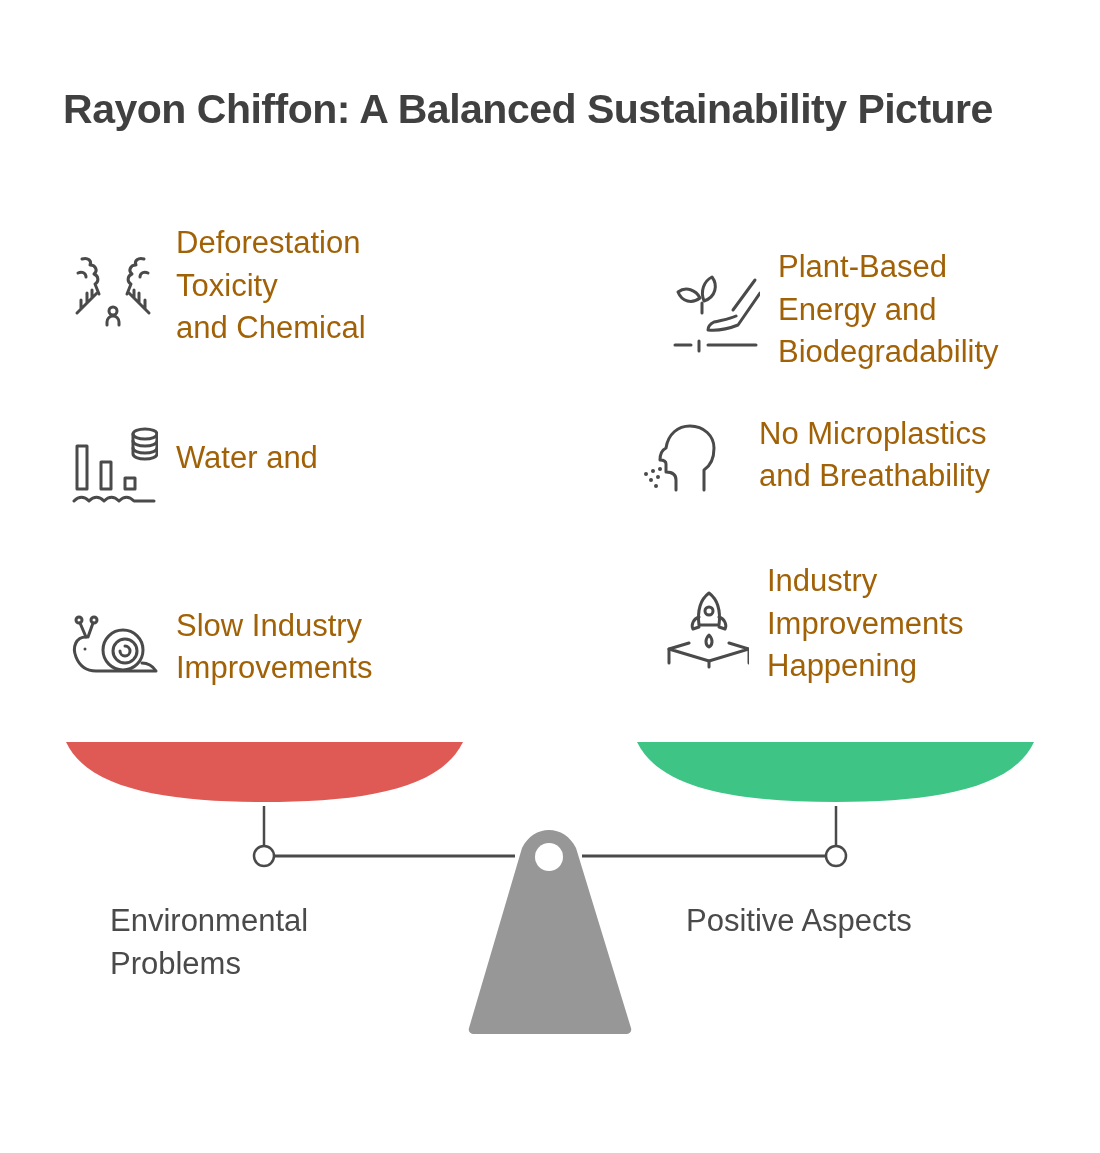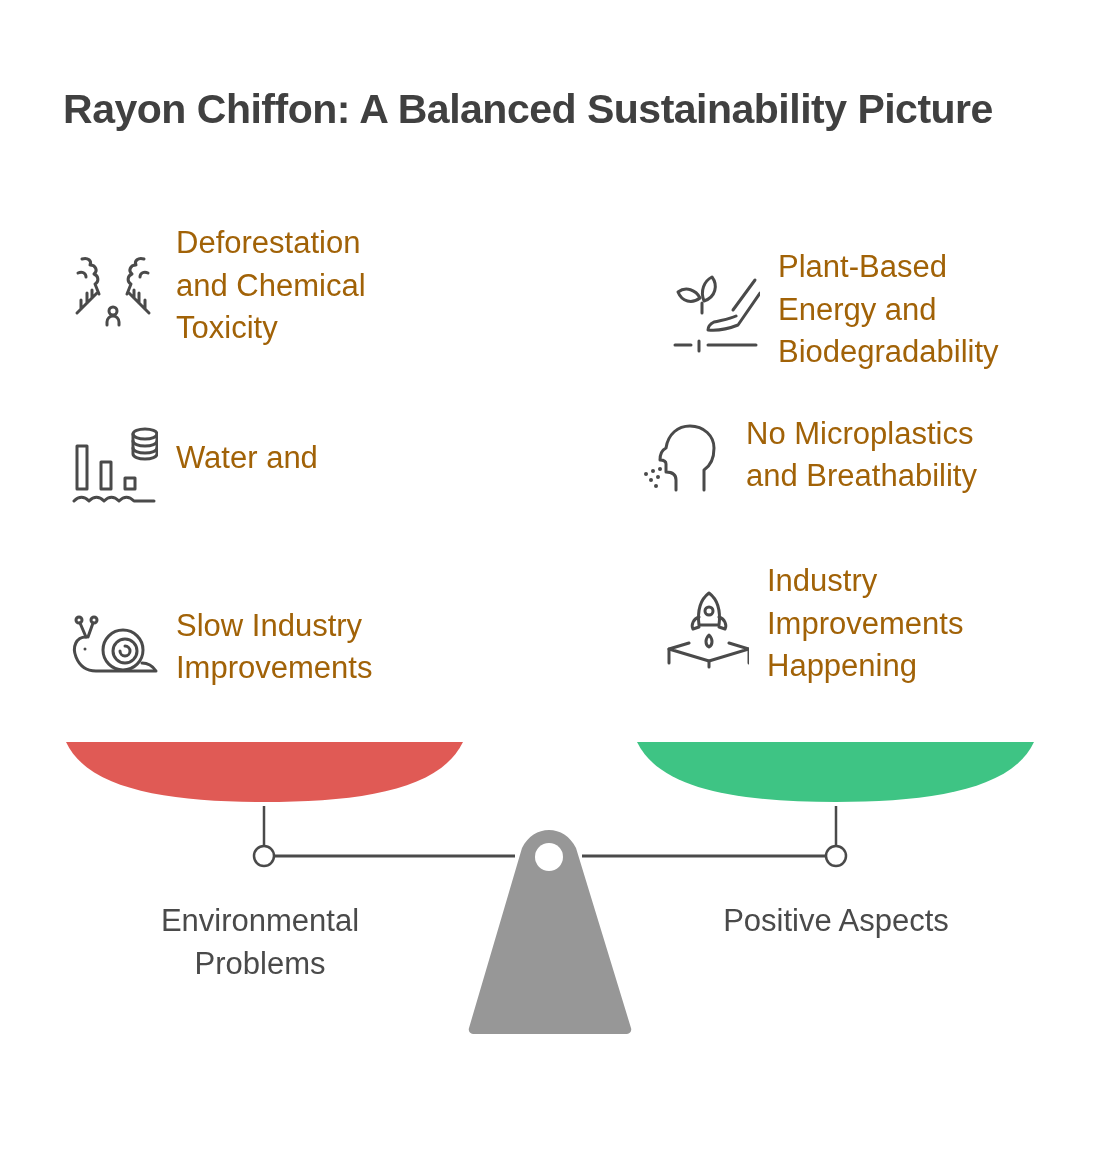--- a/index.html
+++ b/index.html
@@ -7,21 +7,21 @@
          font-family: "Liberation Sans", "DejaVu Sans", sans-serif; color: #4a4a4a; }
   .title { position: absolute; left: 0; top: 86px; width: 1056px; text-align: center;
            font-size: 41px; font-weight: bold; color: #404040; letter-spacing: -0.5px; }
   .item { position: absolute; display: flex; align-items: center; }
   .item .icon { width: 90px; height: 90px; flex: 0 0 90px; display: flex; align-items: center; justify-content: center; }
   .item .label { margin-left: 18px; font-size: 31px; line-height: 42.5px; color: #a16207; }
   .icon svg { width: 90px; height: 90px; }
   .icon svg * { fill: none; stroke: #4a4a4a; stroke-width: 3; stroke-linecap: round; stroke-linejoin: round; }
   .icon svg .dot { fill: #4a4a4a; stroke: none; }
   .scale { position: absolute; left: 0; top: 730px; width: 1100px; height: 330px; }
-  .side-label { position: absolute; font-size: 31px; line-height: 42.5px; text-align: center; color: #4a4a4a; }
+  .side-label { position: absolute; font-size: 31px; line-height: 42.5px; color: #4a4a4a; }
 </style>
 </head>
 <body>
 
 <div class="title">Rayon Chiffon: A Balanced Sustainability Picture</div>
 
 <div class="item" style="left:68px; top:222px;">
   <div class="icon">
     <svg viewBox="0 0 90 90">
       <path d="M14 18 c6 -2 10 2 8 6 c6 0 8 6 4 9 c5 2 5 8 1 10 l4 10"></path>
@@ -29,22 +29,22 @@
       <path d="M29 52 l-20 20 M13 68 l0 -9 M19 62 l0 -10 M24 57 l0 -8"></path>
       <path d="M76 18 c-6 -2 -10 2 -8 6 c-6 0 -8 6 -4 9 c-5 2 -5 8 -1 10 l-4 10"></path>
       <path d="M80 32 c-4 -2 -8 0 -8 4"></path>
       <path d="M61 52 l20 20 M77 68 l0 -9 M71 62 l0 -10 M66 57 l0 -8"></path>
       <circle cx="45" cy="70" r="4"></circle>
       <path d="M39 84 l0 -3 a6 6 0 0 1 12 0 l0 3"></path>
     </svg>
   </div>
   <div class="label">
     <div>Deforestation</div>
+    <div>Toxicity</div>
     <div>and Chemical</div>
-    <div>Toxicity</div>
   </div>
 </div>
 
 <div class="item" style="left:68px; top:413px;">
   <div class="icon">
     <svg viewBox="0 0 90 90">
       <rect x="9" y="33" width="10" height="43"></rect>
       <rect x="33" y="49" width="10" height="27"></rect>
       <rect x="57" y="65" width="10" height="11"></rect>
       <ellipse cx="77" cy="21" rx="12" ry="5"></ellipse>
@@ -88,21 +88,21 @@
       <path d="M5 80 l16 0 M29 76 l0 10 M38 80 l48 0"></path>
     </svg>
   </div>
   <div class="label">
     <div>Plant-Based</div>
     <div>Energy and</div>
     <div>Biodegradability</div>
   </div>
 </div>
 
-<div class="item" style="left:638px; top:410px;">
+<div class="item" style="left:638px; top:410px;gap:13px;">
   <div class="icon">
     <svg viewBox="0 0 90 90">
       <path d="M38 80 l0 -10 c0 -6 -4 -8 -10 -8 l0 -8 c0 -3 -2 -4 -6 -4 c0 -6 2 -10 6 -12 c2 -14 12 -22 24 -22 c14 0 24 10 24 22 c0 10 -4 18 -10 22 l0 20"></path>
       <circle cx="8" cy="64" r="2" class="dot"></circle>
       <circle cx="15" cy="61" r="2" class="dot"></circle>
       <circle cx="22" cy="59" r="2" class="dot"></circle>
       <circle cx="13" cy="70" r="2" class="dot"></circle>
       <circle cx="20" cy="67" r="2" class="dot"></circle>
       <circle cx="18" cy="76" r="2" class="dot"></circle>
     </svg>

